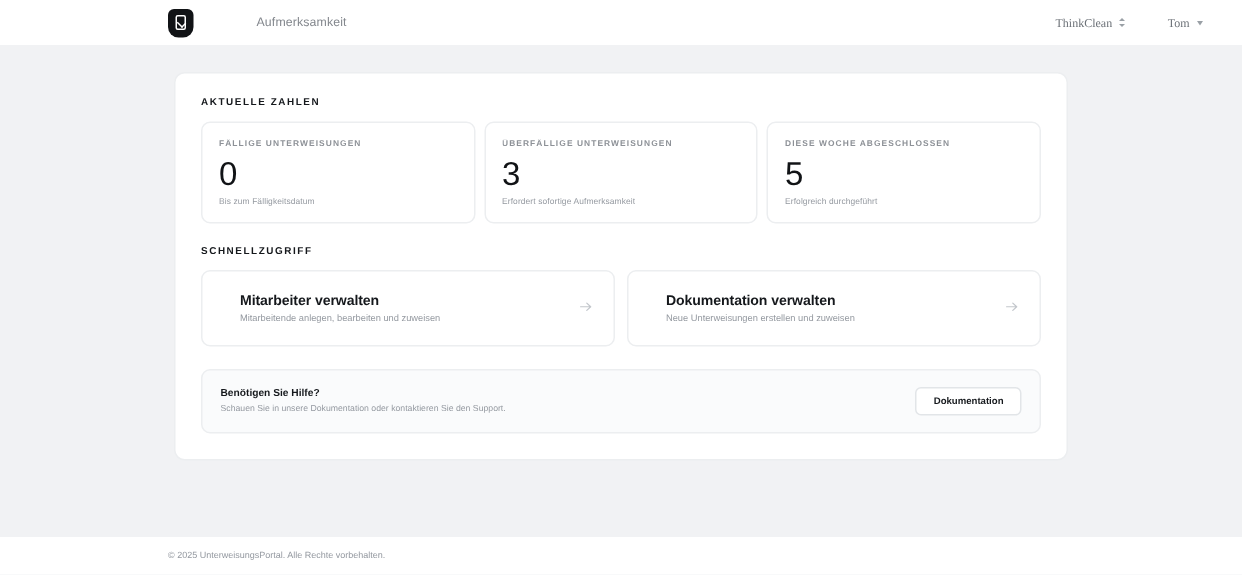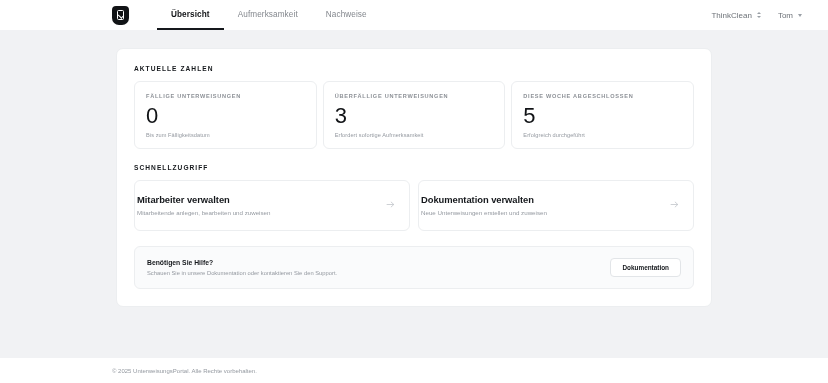--- a/index.html
+++ b/index.html
@@ -78,21 +78,22 @@
   .nav-item.active {
     color: #111316;
     border-bottom-color: #15181c;
     font-weight: 600;
   }
 
   .topbar-right {
     margin-left: auto;
     display: flex;
     align-items: center;
-    gap: 17px;
+    gap: 28px;
+    font-family: Liberation Serif, serif;
   }
   .org-select, .user-select {
     display: flex;
     align-items: center;
     gap: 5px;
     font-size: 8px;
     color: #6d7278;
     cursor: pointer;
     white-space: nowrap;
   }
@@ -178,21 +179,21 @@
 
   .quick-row {
     display: flex;
     gap: 8px;
     margin-bottom: 15px;
   }
   .quick-card {
     flex: 1 1 0;
     border: 1px solid #eceef0;
     border-radius: 6px;
-    padding: 13px 13px 14px 2px;
+    padding: 13px 13px 14px 25px;
     display: flex;
     align-items: center;
     cursor: pointer;
     background: #fff;
     min-width: 0;
   }
   .quick-text { min-width: 0; }
   .quick-title {
     font-size: 9.4px;
     font-weight: 700;
@@ -265,28 +266,22 @@
 </head>
 <body>
 
 <div class="topbar">
 
   <div class="brand-logo">
     <span class="glyph"></span>
   </div>
 
   <nav class="nav">
-    <div class="nav-item active">
-      <span>Übersicht</span>
-    </div>
     <div class="nav-item">
       <span>Aufmerksamkeit</span>
-    </div>
-    <div class="nav-item">
-      <span>Nachweise</span>
     </div>
   </nav>
 
   <div class="topbar-right">
     <div class="org-select">
       <span>ThinkClean</span>
       <span class="updown">
         <i class="up"></i>
           <i class="down"></i>
       </span>

